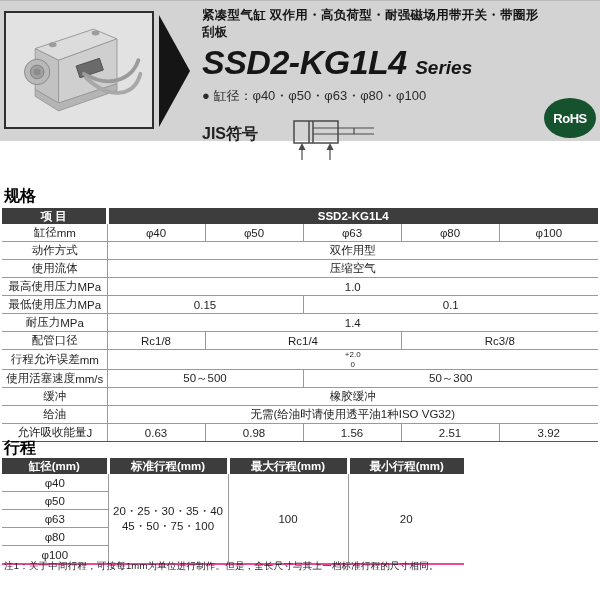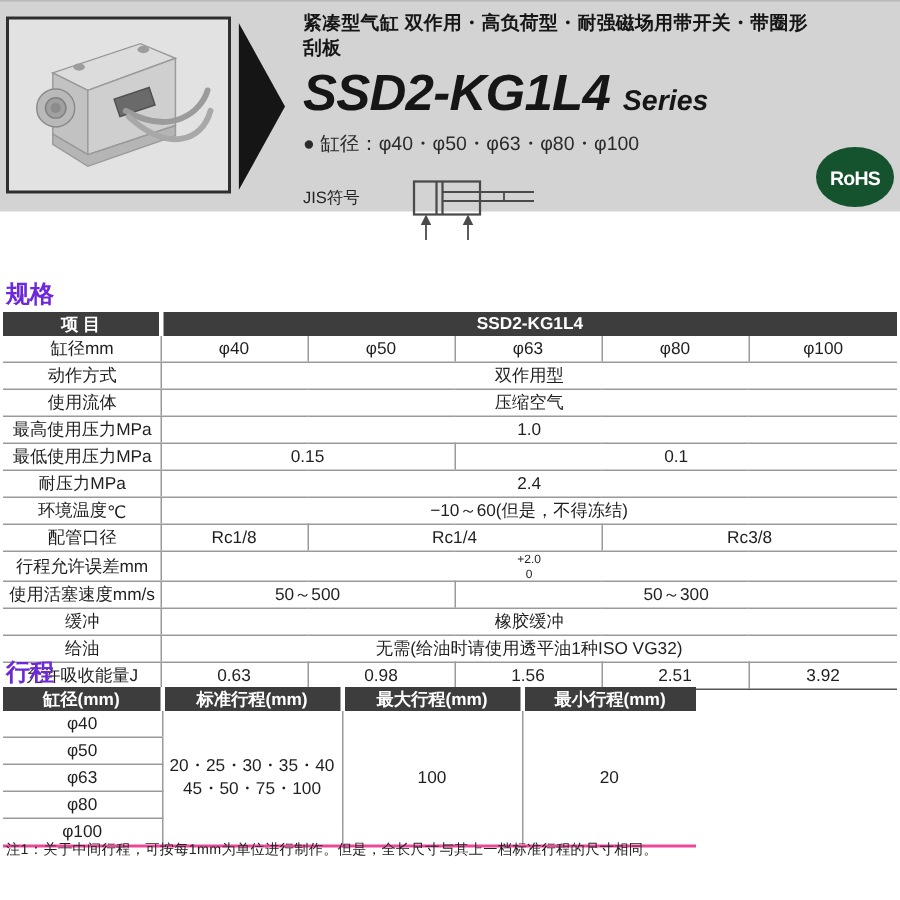--- a/index.html
+++ b/index.html
@@ -13,27 +13,27 @@
   .photo-frame svg{display:block;width:100%;height:100%;}
   .hero-arrow{position:absolute;left:159px;top:14px;width:31px;height:112px;background:#151515;
               -webkit-clip-path:polygon(0 0,100% 50%,0 100%);clip-path:polygon(0 0,100% 50%,0 100%);}
   .hero-text{position:absolute;left:202px;top:6px;width:340px;}
   .subtitle{font-size:12.5px;font-weight:bold;letter-spacing:0.3px;color:#161616;}
   .model-row{margin-top:2px;white-space:nowrap;font-style:italic;}
   .model{font-size:34px;font-weight:bold;letter-spacing:-0.5px;color:#161616;}
   .series{font-size:19px;font-weight:bold;color:#161616;margin-left:4px;}
   .bore-line{margin-top:5px;font-size:13px;color:#2b2b2b;}
   .jis-row{margin-top:13px;display:flex;align-items:flex-start;}
-  .jis-label{font-size:11px;font-weight:normal;color:#222;margin-right:34px;margin-top:6px;}
+  .jis-label{font-size:16px;font-weight:bold;color:#222;margin-right:34px;margin-top:6px;}
   .rohs{position:absolute;left:544px;top:97px;width:52px;height:40px;background:#14532d;border-radius:50%;
         display:flex;align-items:center;justify-content:center;}
   .rohs span{color:#fff;font-weight:bold;font-size:13px;letter-spacing:-0.5px;}
 
   
-  .sec-title{position:absolute;left:4px;font-size:16px;font-weight:bold;color:#6d28d9;}
+  .sec-title{position:absolute;left:4px;font-size:16px;font-weight:bold;color:#000000;}
 
   
   table{border-collapse:collapse;table-layout:fixed;}
   #specTable{position:absolute;left:2px;top:208px;width:596px;font-size:11.5px;}
   #strokeTable{position:absolute;left:2px;top:458px;width:462px;font-size:11.5px;border-bottom:2px solid #ec4899;}
   th{background:#3d3d3d;color:#fff;font-weight:bold;height:16px;padding:0;font-size:11.5px;}
   th.gap{border-right:3px solid #ffffff;}
   td{height:17px;padding:0;border-bottom:1px solid #9a9a9a;color:#1f1f1f;}
   td.labelcell{padding:0 3px 0 4px;}
   td.labelcell .lc{display:flex;justify-content:center;align-items:center;}
@@ -169,30 +169,21 @@
           <td class="val" colspan="2">0.15</td>
           <td class="val" colspan="3">0.1</td>
         </tr>
         <tr>
           <td class="labelcell">
             <div class="lc">
               <span>耐压力</span>
               <span>MPa</span>
             </div>
           </td>
-          <td class="val" colspan="5">2.4</td>
-        </tr>
-        <tr>
-          <td class="labelcell">
-            <div class="lc">
-              <span>环境温度</span>
-              <span>℃</span>
-            </div>
-          </td>
-          <td class="val" colspan="5">−10～60(但是，不得冻结)</td>
+          <td class="val" colspan="5">1.4</td>
         </tr>
         <tr>
           <td class="labelcell">
             <div class="lc">
               <span>配管口径</span>
               <span></span>
             </div>
           </td>
           <td class="val" colspan="1">Rc1/8</td>
           <td class="val" colspan="2">Rc1/4</td>

